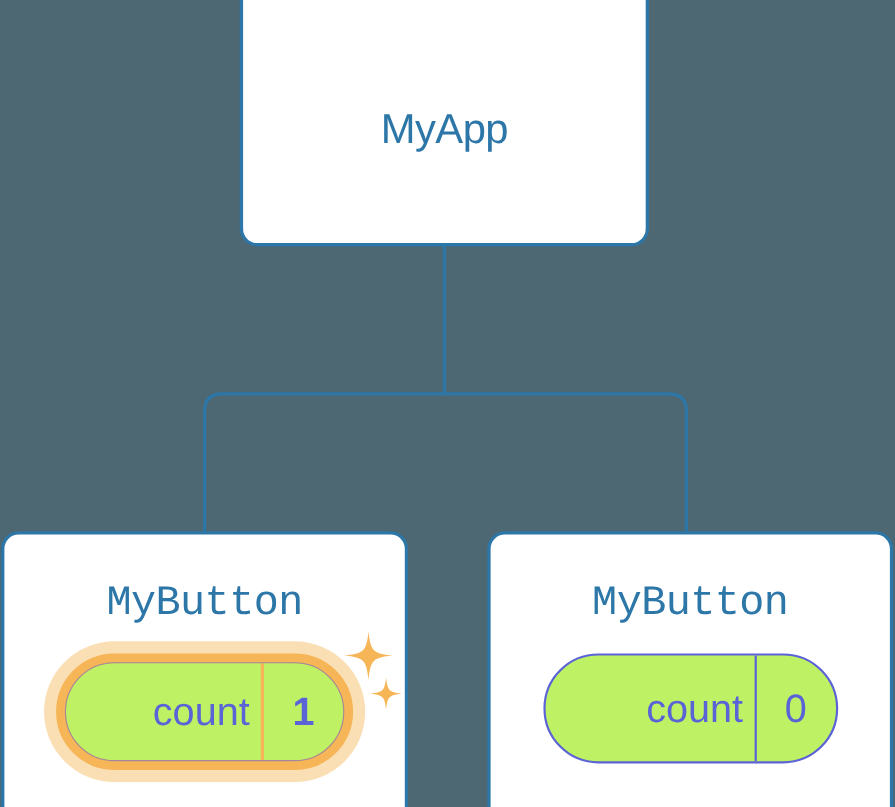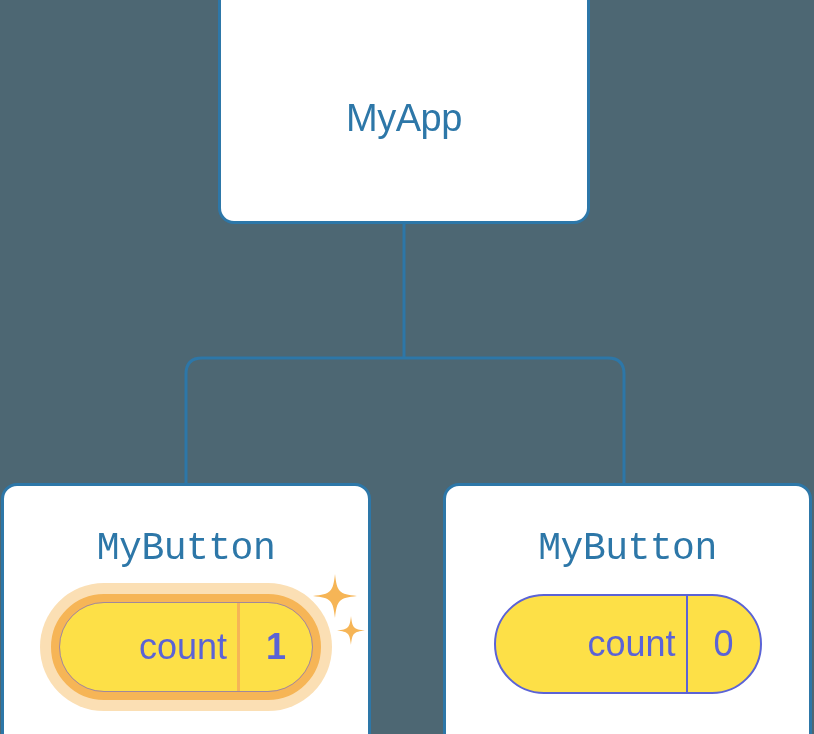--- a/index.html
+++ b/index.html
@@ -92,21 +92,21 @@
     display: flex;
     align-items: center;
     justify-content: center;
   }
 
   .state-pill {
     position: relative;
     display: flex;
     align-items: stretch;
     box-sizing: border-box;
-    background: #fde047;
+    background: #bef264;
     border-radius: 999px;
     z-index: 2;
   }
 
   
   .pill-plain {
     width: 268px;
     height: 100px;
     border: 2px solid #5b63d6;
   }

